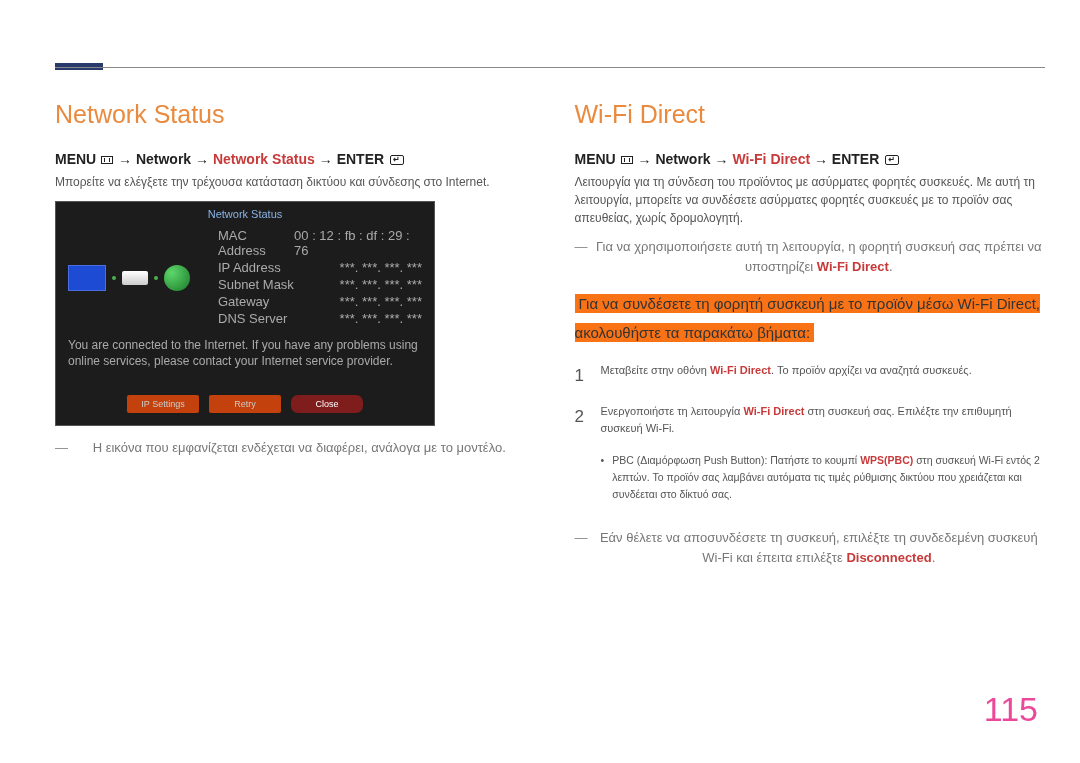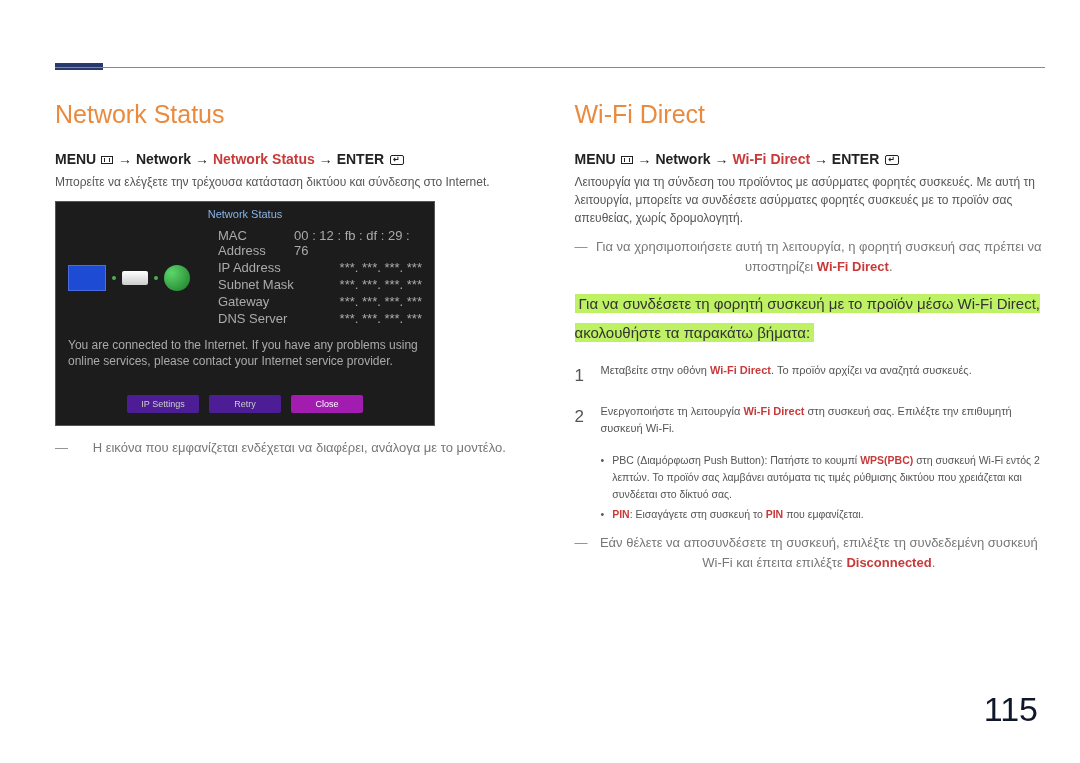--- a/index.html
+++ b/index.html
@@ -161,34 +161,35 @@
     position: absolute;
     bottom: 12px;
     left: 0; right: 0;
     display: flex;
     justify-content: center;
     gap: 10px;
   }
   .ss-btn {
     width: 72px;
     height: 18px;
-    background: #4c1d95;
+    background: #c2410c;
     border-radius: 2px;
     font-size: 9px;
     color: #ccc;
     display: flex;
     align-items: center;
     justify-content: center;
   }
   .ss-btn.active {
-    background: #a21caf;
+    background: #7f1d1d;
     color: #fff;
+    border-radius: 7px;
   }
   .sub-heading {
-    background: #bef264;
+    background: #f97316;
     color: #333;
     font-size: 15px;
     line-height: 1.45;
     padding: 1px 4px;
     margin: 14px 0 14px 0;
     display: inline;
   }
   .sub-heading-wrap { margin: 14px 0; line-height: 1.8; }
   .step {
     display: flex;
@@ -214,21 +215,21 @@
     margin: 4px 0 4px 26px;
   }
   .bullet::before { content: "•"; flex-shrink: 0; }
   .hl { color: #c83a3a; font-weight: bold; }
   .hl-noweight { color: #c83a3a; }
   .page-num {
     position: absolute;
     bottom: 34px;
     right: 42px;
     font-size: 34px;
-    color: #0f172a;
+    color: #ec4899;
     font-weight: 300;
   }
 </style>
 </head>
 <body>
 
 <div class="top-accent"></div>
 <div class="top-rule"></div>
 
 <div class="page">
@@ -326,25 +327,20 @@
         <span>Ενεργοποιήστε τη λειτουργία </span><span class="hl">Wi-Fi Direct</span><span> στη συσκευή σας. Επιλέξτε την επιθυμητή συσκευή Wi-Fi.</span>
       </div>
     </div>
 
     <div class="bullet">
       <div>
         <span>PBC (Διαμόρφωση Push Button): Πατήστε το κουμπί </span><span class="hl">WPS(PBC)</span><span> στη συσκευή Wi-Fi εντός 2 λεπτών. Το προϊόν σας λαμβάνει αυτόματα τις τιμές ρύθμισης δικτύου που χρειάζεται και συνδέεται στο δίκτυό σας.</span>
       </div>
     </div>
 
-    <div class="bullet">
-      <div>
-        <span class="hl">PIN</span><span>: Εισαγάγετε στη συσκευή το </span><span class="hl">PIN</span><span> που εμφανίζεται.</span>
-      </div>
-    </div>
-
-    <p class="note-dash" style="margin-top:10px;">
+
+    <p class="note-dash" style="margin-top:26px;">
       <span>Εάν θέλετε να αποσυνδέσετε τη συσκευή, επιλέξτε τη συνδεδεμένη συσκευή Wi-Fi και έπειτα επιλέξτε </span><span class="hl">Disconnected</span>.
     </p>
   </div>
 </div>
 
 <div class="page-num">115</div>
 
 </body></html>

